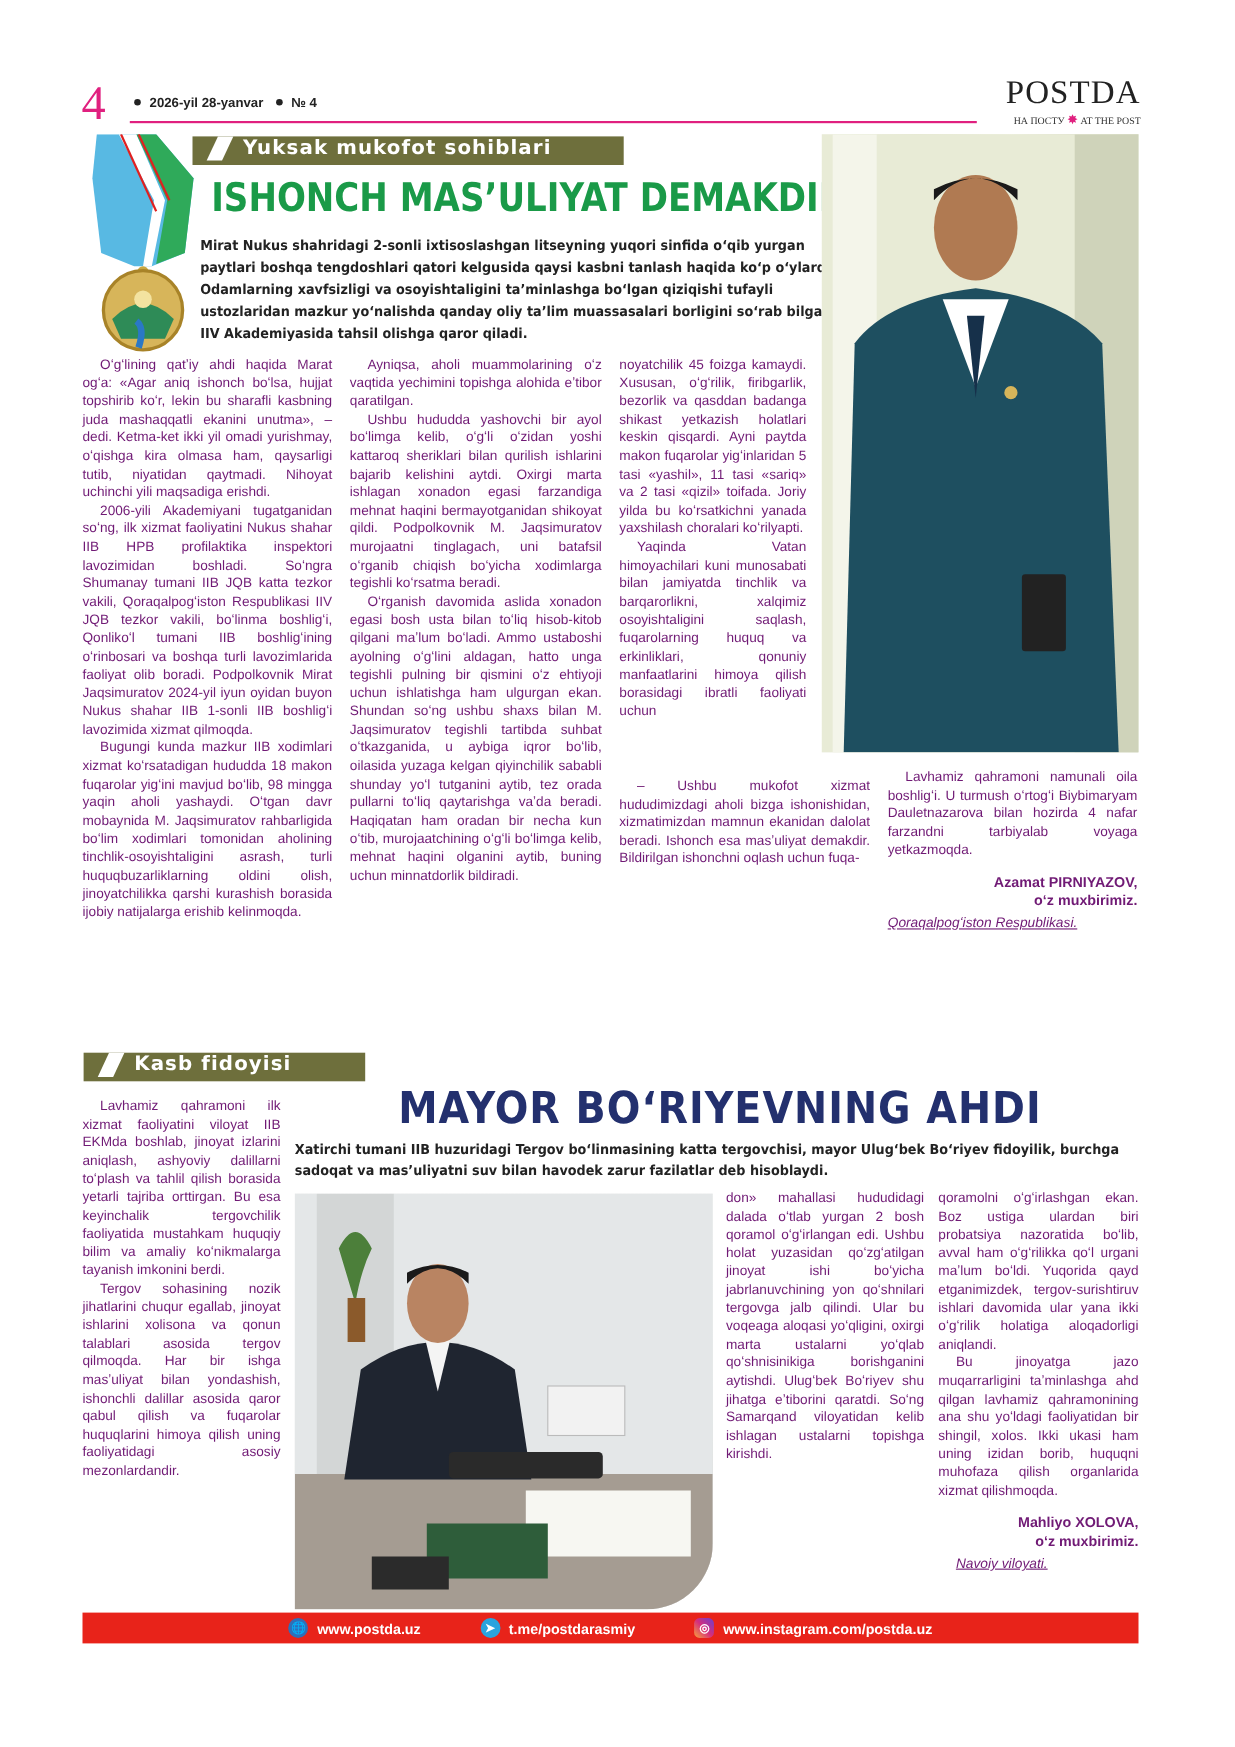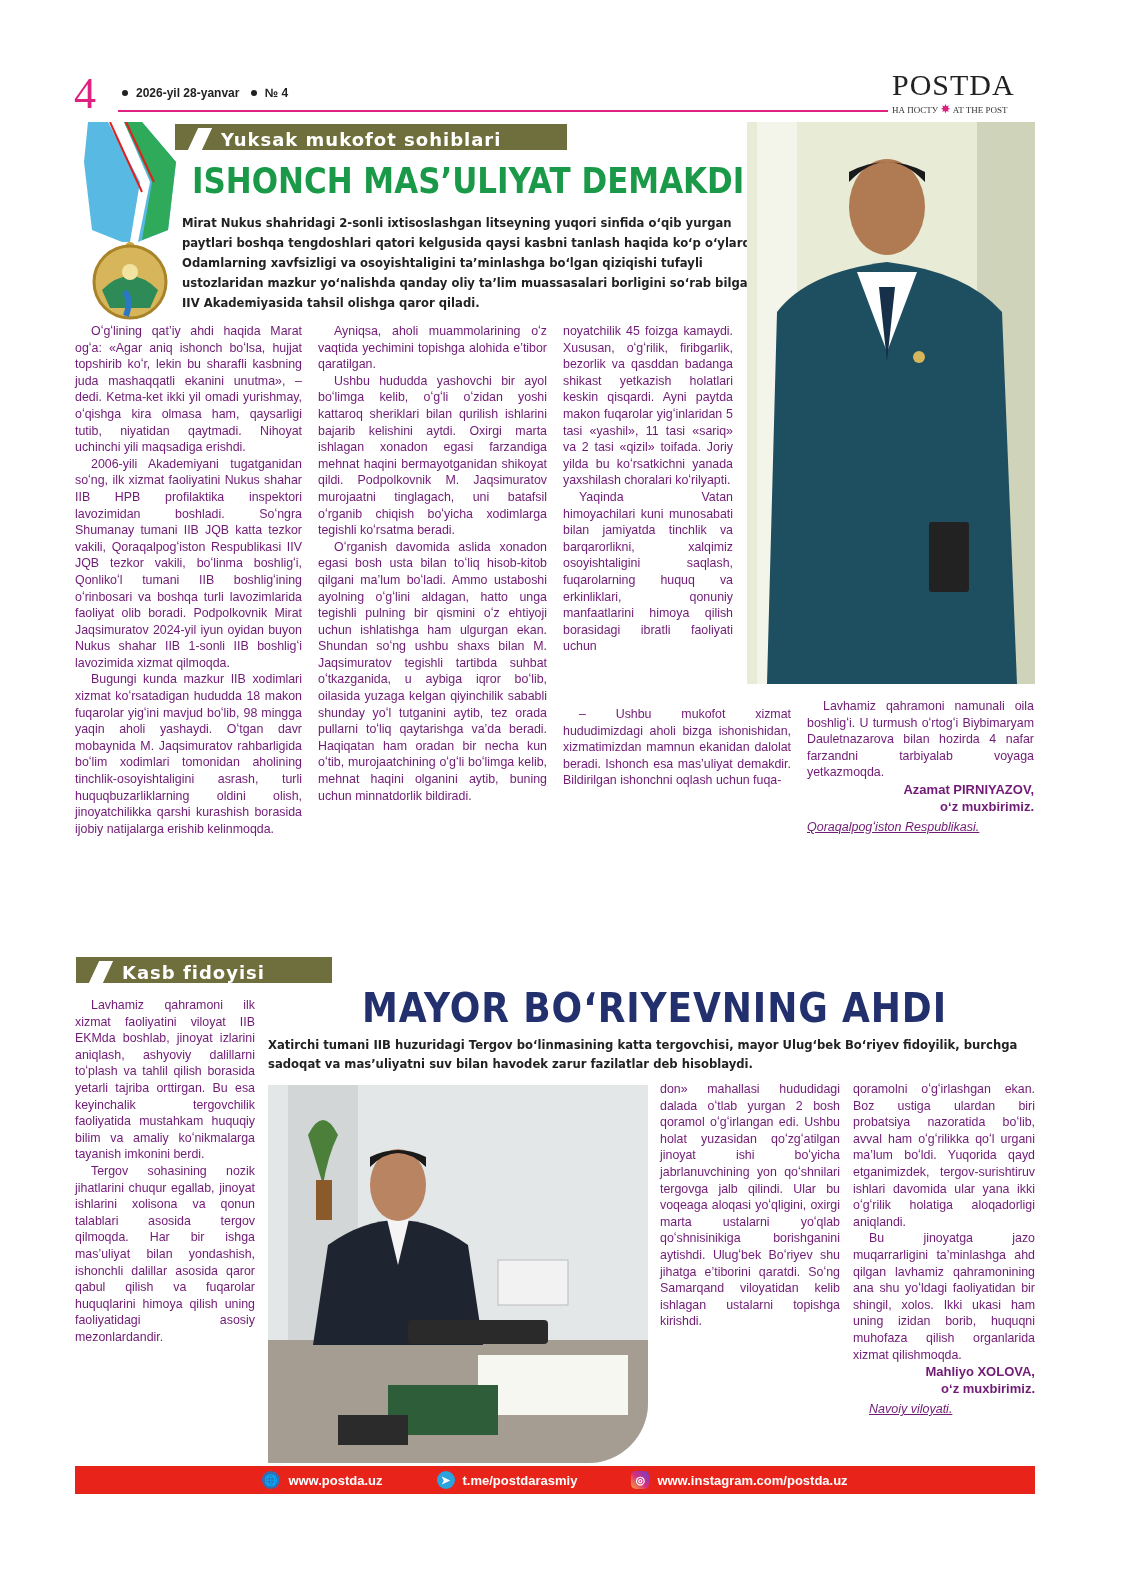--- a/index.html
+++ b/index.html
@@ -2,44 +2,44 @@
 <html><head>
 <meta charset="utf-8">
 <style>
   html, body { margin:0; padding:0; background:#fff; }
   body { width:1123px; height:1588px; position:relative; overflow:hidden; font-family:"Liberation Sans", sans-serif; color:#222; }
   .abs { position:absolute; }
   .page-num { left:74px; top:72px; font-family:"Liberation Serif", serif; font-size:44px; color:#e0207f; line-height:1; }
   .dateline { left:122px; top:86px; font-size:12px; font-weight:bold; color:#222; }
   .dateline .dot { display:inline-block; width:6px; height:6px; border-radius:50%; background:#222; margin:0 8px 1px 0; vertical-align:middle; }
   .rule-pink { left:118px; top:110px; width:770px; height:2px; background:#e0207f; }
-  .masthead { left:892px; top:70px; width:145px; text-align:left; }
+  .masthead { left:892px; top:70px; width:145px; text-align:right; }
   .masthead .logo { font-family:"Liberation Serif", serif; font-size:30px; letter-spacing:1px; color:#222; line-height:1; }
   .masthead .sub { font-family:"Liberation Serif", serif; font-size:9px; color:#333; margin-top:2px; white-space:nowrap; }
   .masthead .star { color:#e0207f; font-size:12px; }
 
-  .rubric { background:#6e6f3c; color:#fff; font-weight:bold; font-family:"DejaVu Sans", sans-serif; display:flex; align-items:flex-end; }
+  .rubric { background:#6e6f3c; color:#fff; font-weight:bold; font-family:"DejaVu Sans", sans-serif; display:flex; align-items:flex-start; }
   .rubric .slash { display:inline-block; width:14px; height:22px; background:#fff; transform:skewX(-25deg); margin:0 14px 0 18px; }
   .rubric1 { left:175px; top:124px; width:392px; height:26px; font-size:18px; letter-spacing:1px; }
   .rubric2 { left:76px; top:957px; width:256px; height:26px; font-size:18px; letter-spacing:1px; }
 
   .headline1 { left:192px; top:160px; font-family:"DejaVu Sans", sans-serif; font-weight:bold; font-size:36px; color:#1a9a48; letter-spacing:0px; transform:scaleX(0.86); transform-origin:left top; white-space:nowrap; }
   .lead { font-family:"DejaVu Sans", sans-serif; font-weight:bold; font-size:12.5px; line-height:20px; color:#222; transform:scaleX(0.93); transform-origin:left top; }
   .lead1 { left:182px; top:213px; width:640px; }
   .headline2 { left:362px; top:985px; font-family:"DejaVu Sans", sans-serif; font-weight:bold; font-size:40px; color:#23306e; letter-spacing:1px; transform:scaleX(0.9); transform-origin:left top; white-space:nowrap; }
   .lead2 { left:268px; top:1035px; width:820px; font-size:12.5px; line-height:19px; }
 
   .col { font-size:12.4px; line-height:16.6px; text-align:justify; color:#701a75; }
   .col p { margin:0; text-indent:16px; }
   .c1 { left:75px; top:323px; width:227px; }
   .c2 { left:318px; top:323px; width:229px; }
   .c3 { left:563px; top:323px; width:170px; }
   .c3b { left:563px; top:706px; width:228px; }
   .c4 { left:807px; top:698px; width:227px; }
-  .byline { text-align:right; font-weight:bold; font-size:13px; line-height:17px; }
+  .byline { text-align:right; font-weight:bold; font-size:13px; line-height:17px; margin-top:12px; }
   .place { font-style:italic; text-decoration:underline; font-size:12.5px; line-height:17px; margin-top:4px; }
 
   .k1 { left:75px; top:997px; width:180px; }
   .k2 { left:660px; top:1081px; width:180px; }
   .k3 { left:853px; top:1081px; width:182px; }
 
   .photo1 { left:747px; top:122px; width:288px; height:562px; background:linear-gradient(90deg,#eef0e3 0%,#dfe3c9 30%,#e9ecd8 60%,#c9cdb2 100%); overflow:hidden; }
   .photo2 { left:268px; top:1085px; width:380px; height:378px; background:linear-gradient(180deg,#eceeee 0%,#dfe2e3 55%,#c8c3bc 100%); overflow:hidden; border-radius:0 0 60px 0; }
   .medal { left:80px; top:122px; width:100px; height:198px; }
 

